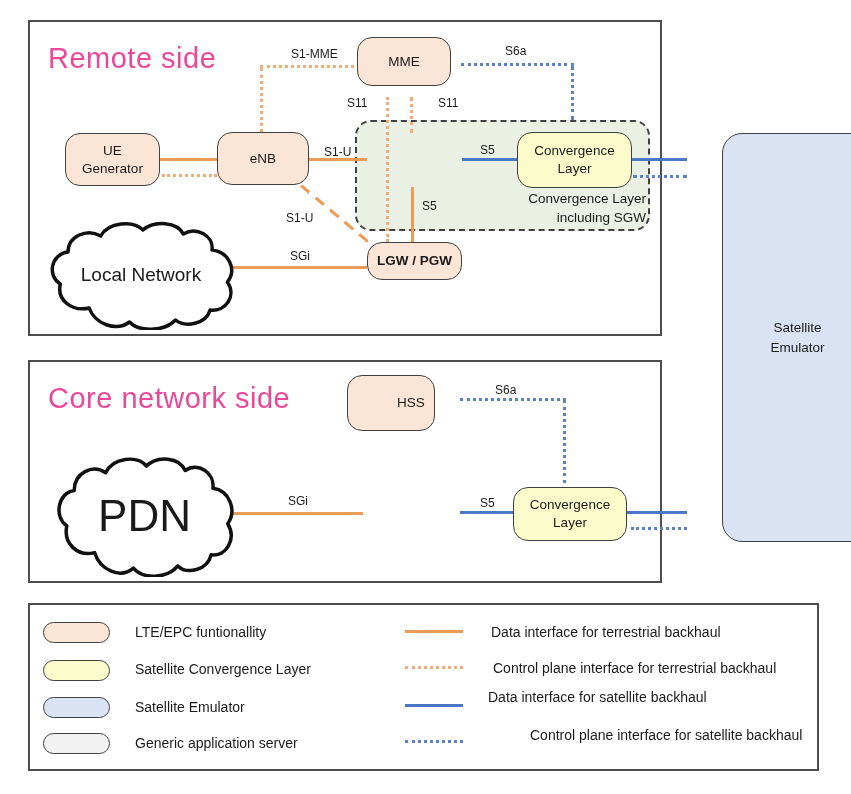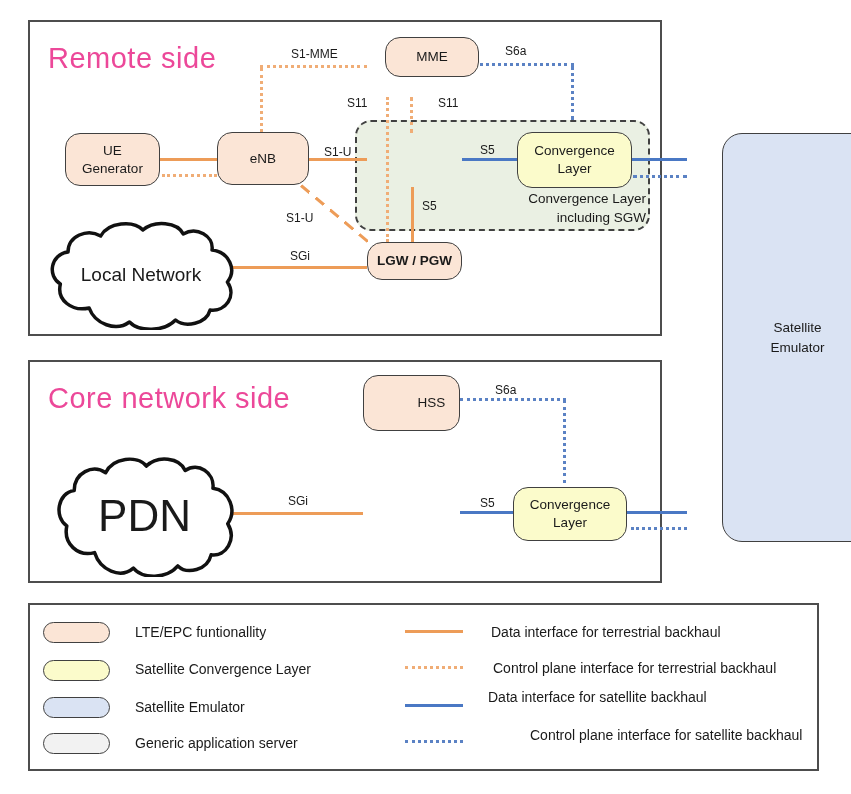--- a/index.html
+++ b/index.html
@@ -79,26 +79,26 @@
   <div class="lbl" style="left:286px; top:211px;">S1-U</div>
   <div class="lbl" style="left:422px; top:199px;">S5</div>
   <div class="lbl" style="left:290px; top:249px;">SGi</div>
   <div class="lbl" style="left:495px; top:383px;">S6a</div>
   <div class="lbl" style="left:288px; top:494px;">SGi</div>
   <div class="lbl" style="left:480px; top:496px;">S5</div>
 
   <div class="node peach" style="left:65px;  top:133px; width:95px;  height:53px;">UE
 Generator</div>
   <div class="node peach" style="left:217px; top:132px; width:92px;  height:53px;">eNB</div>
-  <div class="node peach" style="left:385px; top:37px;  width:94px;  height:40px;">MME</div>
+  <div class="node peach" style="left:357px; top:37px;  width:94px;  height:49px;">MME</div>
   <div class="node yellow" style="left:517px; top:132px; width:115px; height:56px;">Convergence
 Layer</div>
   <div class="node peach" style="left:367px; top:242px; width:95px;  height:38px;font-weight:bold;">LGW / PGW</div>
 
-  <div class="node peach" style="left:363px; top:375px; width:97px;  height:56px;padding-left:40px;">HSS</div>
+  <div class="node peach" style="left:347px; top:375px; width:88px;  height:56px;padding-left:40px;">HSS</div>
   <div class="node yellow" style="left:513px; top:487px; width:114px; height:54px;">Convergence
 Layer</div>
 
   <div class="cloud" style="left:45px; top:220px; width:192px; height:110px;">
     <svg width="192" height="110" viewBox="0 0 200 110" preserveAspectRatio="none">
       <path d="M 46,88 C 28,92 12,80 16,64 C 2,56 6,34 24,32 C 24,16 44,8 58,16 C 66,2 92,0 102,10 C 114,0 138,2 144,14 C 158,6 176,16 174,30 C 192,32 200,50 190,62 C 200,76 188,92 172,90 C 168,104 146,108 136,100 C 124,112 98,112 88,102 C 74,112 52,104 46,88 Z" fill="#ffffff" stroke="#111111" stroke-width="3.5" stroke-linejoin="round" vector-effect="non-scaling-stroke"></path>
     </svg>
     <div class="cloud-lbl" style="left:0; top:0; width:192px; height:110px; font-size:19px;">Local Network</div>
   </div>
 

